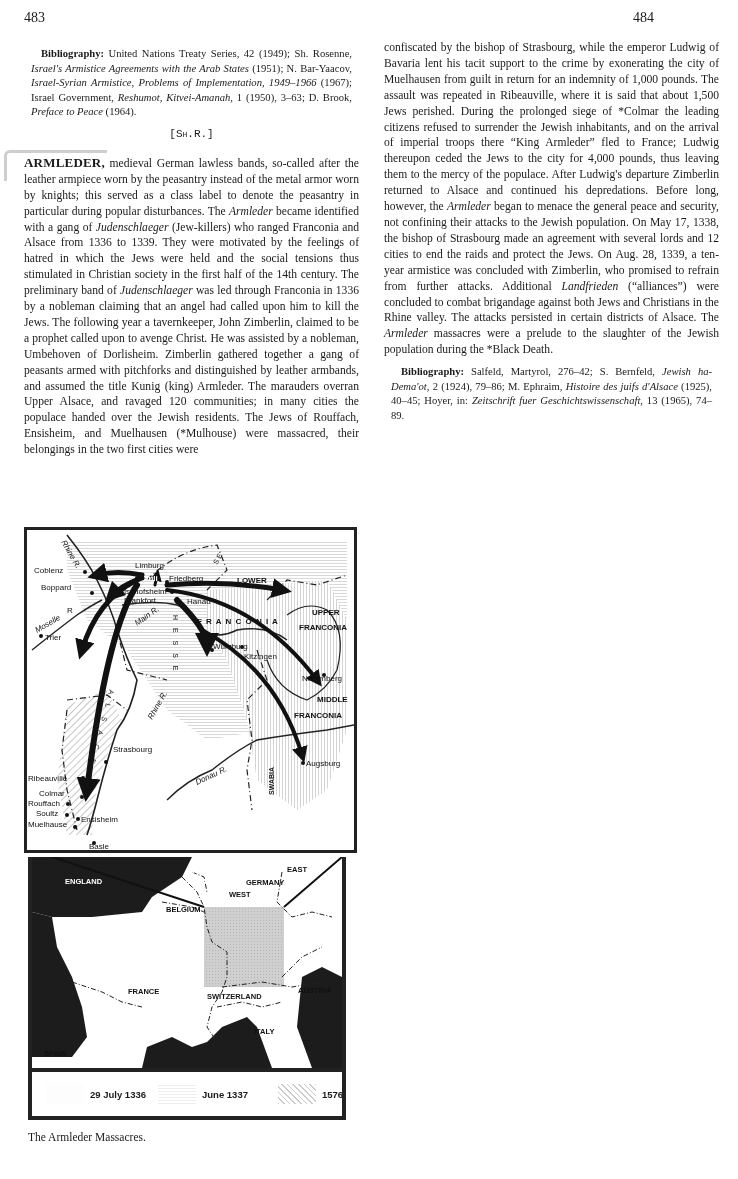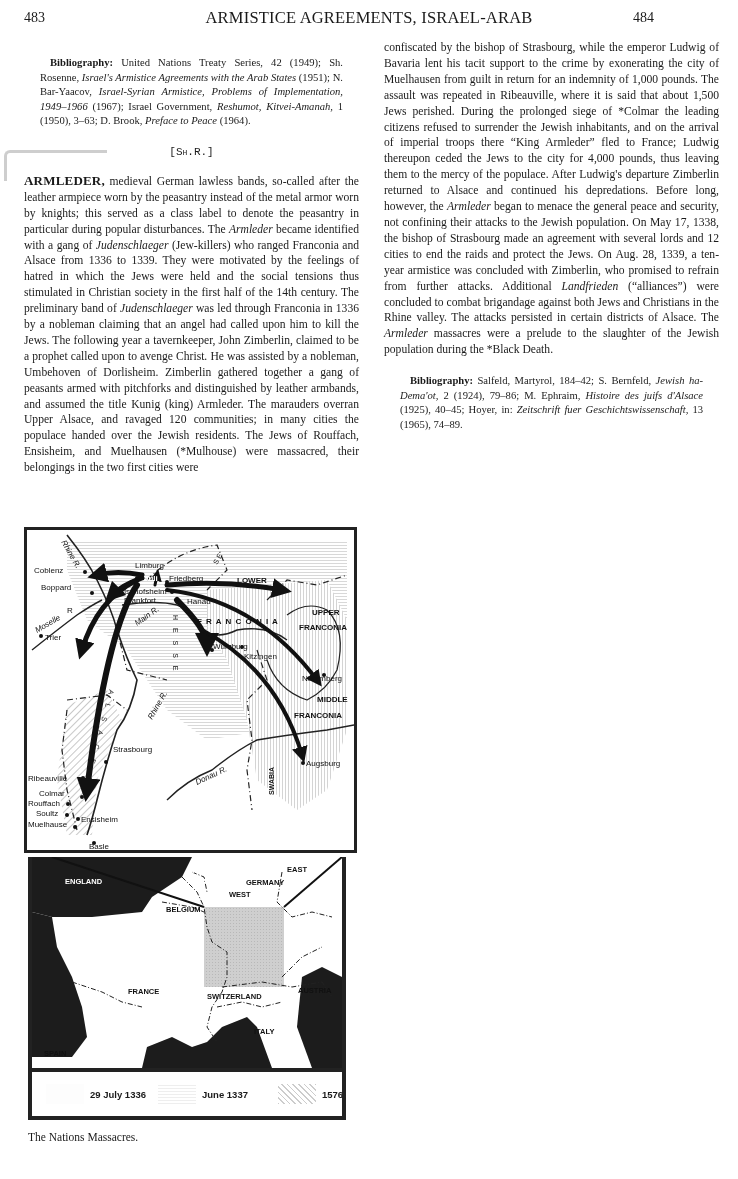--- a/index.html
+++ b/index.html
@@ -6,21 +6,21 @@
   body { width: 738px; height: 1179px; position: relative; overflow: hidden; color: #1a1a1a;
          font-family: "Liberation Serif", "DejaVu Serif", serif; }
   .page-header { position: absolute; top: 0; left: 0; width: 670px; height: 30px; }
   .page-num { position: absolute; top: 10px; font-size: 14px; }
   .page-num.left { left: 24px; }
   .page-num.right { right: 16px; }
   .running-head { position: absolute; top: 8px; left: 0; width: 738px; text-align: center; font-size: 16.5px; letter-spacing: 0.2px; }
   .col { position: absolute; font-size: 11.6px; line-height: 15.9px; text-align: justify; }
   .col.left { left: 24px; top: 40px; width: 335px; }
   .col.right { left: 384px; top: 40px; width: 335px; }
-  .biblio { font-size: 10.6px; line-height: 14.6px; text-indent: 10px; margin: 16px; }
+  .biblio { font-size: 10.6px; line-height: 14.6px; text-indent: 10px; margin: 7px; }
   .biblio b { font-weight: bold; }
   .biblio i, .entry i { font-style: italic; }
   .sig { text-align: center; font-size: 11px; margin: 1px 0 0 0; font-family: Liberation Mono, monospace; }
   .sig .sc { font-variant: small-caps; }
   .entry { margin: 12px 0 0 0; }
   .entry p { margin: 0; }
   .headword { font-weight: bold; font-size: 13px; letter-spacing: 0.2px; }
   .highlight-mark { position: absolute; left: 4px; top: 150px; width: 100px; height: 28px;
          border-top: 3px solid #c9c9c9; border-left: 3px solid #c9c9c9; border-radius: 6px 0 0 0; opacity: 0.9; }
   .figure { position: absolute; left: 24px; top: 527px; width: 336px; height: 635px; }
@@ -33,41 +33,40 @@
   .swatch.s2 { background: repeating-linear-gradient(0deg, #eee 0 1px, #fff 1px 3px); }
   .swatch.s3 { background: repeating-linear-gradient(45deg, #ccc 0 1px, #fff 1px 4px); }
   .caption { position: absolute; left: 4px; top: 604px; font-size: 11.5px; }
   svg text { font-family: "Liberation Sans", "DejaVu Sans", sans-serif; }
 </style>
 </head>
 <body>
 
 <div class="page-header">
   <span class="page-num left">483</span>
-  <span class="running-head">ARMISTICE AGREEMENTS, ISRAEL-ARAB</span>
   <span class="page-num right">484</span>
 </div>
 
 <div class="highlight-mark"></div>
 
 <div class="col left">
   <p class="biblio">
     <b>Bibliography:</b><span><span> United Nations Treaty Series, 42 (1949); Sh. Rosenne, </span><i>Israel's Armistice Agreements with the Arab States</i><span> (1951); N. Bar-Yaacov, </span><i>Israel-Syrian Armistice, Problems of Implementation, 1949–1966</i><span> (1967); Israel Government, </span><i>Reshumot, Kitvei-Amanah,</i><span> 1 (1950), 3–63; D. Brook, </span><i>Preface to Peace</i><span> (1964).</span></span>
   </p>
   <p class="sig"><span class="sc">[Sh.R.]</span></p>
 
   <div class="entry">
     <p><span class="headword">ARMLEDER,</span><span><span> medieval German lawless bands, so-called after the leather armpiece worn by the peasantry instead of the metal armor worn by knights; this served as a class label to denote the peasantry in particular during popular disturbances. The </span><i>Armleder</i><span> became identified with a gang of </span><i>Judenschlaeger</i><span> (Jew-killers) who ranged Franconia and Alsace from 1336 to 1339. They were motivated by the feelings of hatred in which the Jews were held and the social tensions thus stimulated in Christian society in the first half of the 14th century. The preliminary band of </span><i>Judenschlaeger</i><span> was led through Franconia in 1336 by a nobleman claiming that an angel had called upon him to kill the Jews. The following year a tavernkeeper, John Zimberlin, claimed to be a prophet called upon to avenge Christ. He was assisted by a nobleman, Umbehoven of Dorlisheim. Zimberlin gathered together a gang of peasants armed with pitchforks and distinguished by leather armbands, and assumed the title Kunig (king) Armleder. The marauders overran Upper Alsace, and ravaged 120 communities; in many cities the populace handed over the Jewish residents. The Jews of Rouffach, Ensisheim, and Muelhausen (*Mulhouse) were massacred, their belongings in the two first cities were</span></span></p>
   </div>
 </div>
 
 <div class="col right">
   <p style="margin:0"><span><span>confiscated by the bishop of Strasbourg, while the emperor Ludwig of Bavaria lent his tacit support to the crime by exonerating the city of Muelhausen from guilt in return for an indemnity of 1,000 pounds. The assault was repeated in Ribeauville, where it is said that about 1,500 Jews perished. During the prolonged siege of *Colmar the leading citizens refused to surrender the Jewish inhabitants, and on the arrival of imperial troops there “King Armleder” fled to France; Ludwig thereupon ceded the Jews to the city for 4,000 pounds, thus leaving them to the mercy of the populace. After Ludwig's departure Zimberlin returned to Alsace and continued his depredations. Before long, however, the </span><i>Armleder</i><span> began to menace the general peace and security, not confining their attacks to the Jewish population. On May 17, 1338, the bishop of Strasbourg made an agreement with several lords and 12 cities to end the raids and protect the Jews. On Aug. 28, 1339, a ten-year armistice was concluded with Zimberlin, who promised to refrain from further attacks. Additional </span><i>Landfrieden</i><span> (“alliances”) were concluded to combat brigandage against both Jews and Christians in the Rhine valley. The attacks persisted in certain districts of Alsace. The </span><i>Armleder</i><span> massacres were a prelude to the slaughter of the Jewish population during the *Black Death.</span></span></p>
   <p class="biblio">
-    <b>Bibliography:</b><span><span> Salfeld, Martyrol, 184–42; S. Bernfeld, </span><i>Jewish ha-Dema'ot,</i><span> 2 (1924), 79–86; M. Ephraim, </span><i>Histoire des juifs d'Alsace</i><span> (1925), 40–45; Hoyer, in: </span><i>Zeitschrift fuer Geschichtswissenschaft,</i><span> 13 (1965), 74–89.</span></span>
+    <b>Bibliography:</b><span><span> Salfeld, Martyrol, 276–42; S. Bernfeld, </span><i>Jewish ha-Dema'ot,</i><span> 2 (1924), 79–86; M. Ephraim, </span><i>Histoire des juifs d'Alsace</i><span> (1925), 40–45; Hoyer, in: </span><i>Zeitschrift fuer Geschichtswissenschaft,</i><span> 13 (1965), 74–89.</span></span>
   </p>
 </div>
 
 <div class="figure">
 
   <div class="map-top">
     <svg width="327" height="320" viewBox="0 0 327 320">
       <defs>
         <pattern id="hstripe" width="4" height="3" patternUnits="userSpaceOnUse">
             <rect width="4" height="3" fill="#fff"></rect>
@@ -234,14 +233,14 @@
         <span class="swatch s2"></span>
         <span>June 1337</span>
       </div>
       <div class="legend-item" style="margin-left:30px">
         <span class="swatch s3"></span>
         <span>1576</span>
       </div>
     </div>
   </div>
 
-  <div class="caption">The Nations Massacres.</div>
+  <div class="caption">The Armleder Massacres.</div>
 </div>
 
 </body></html>

